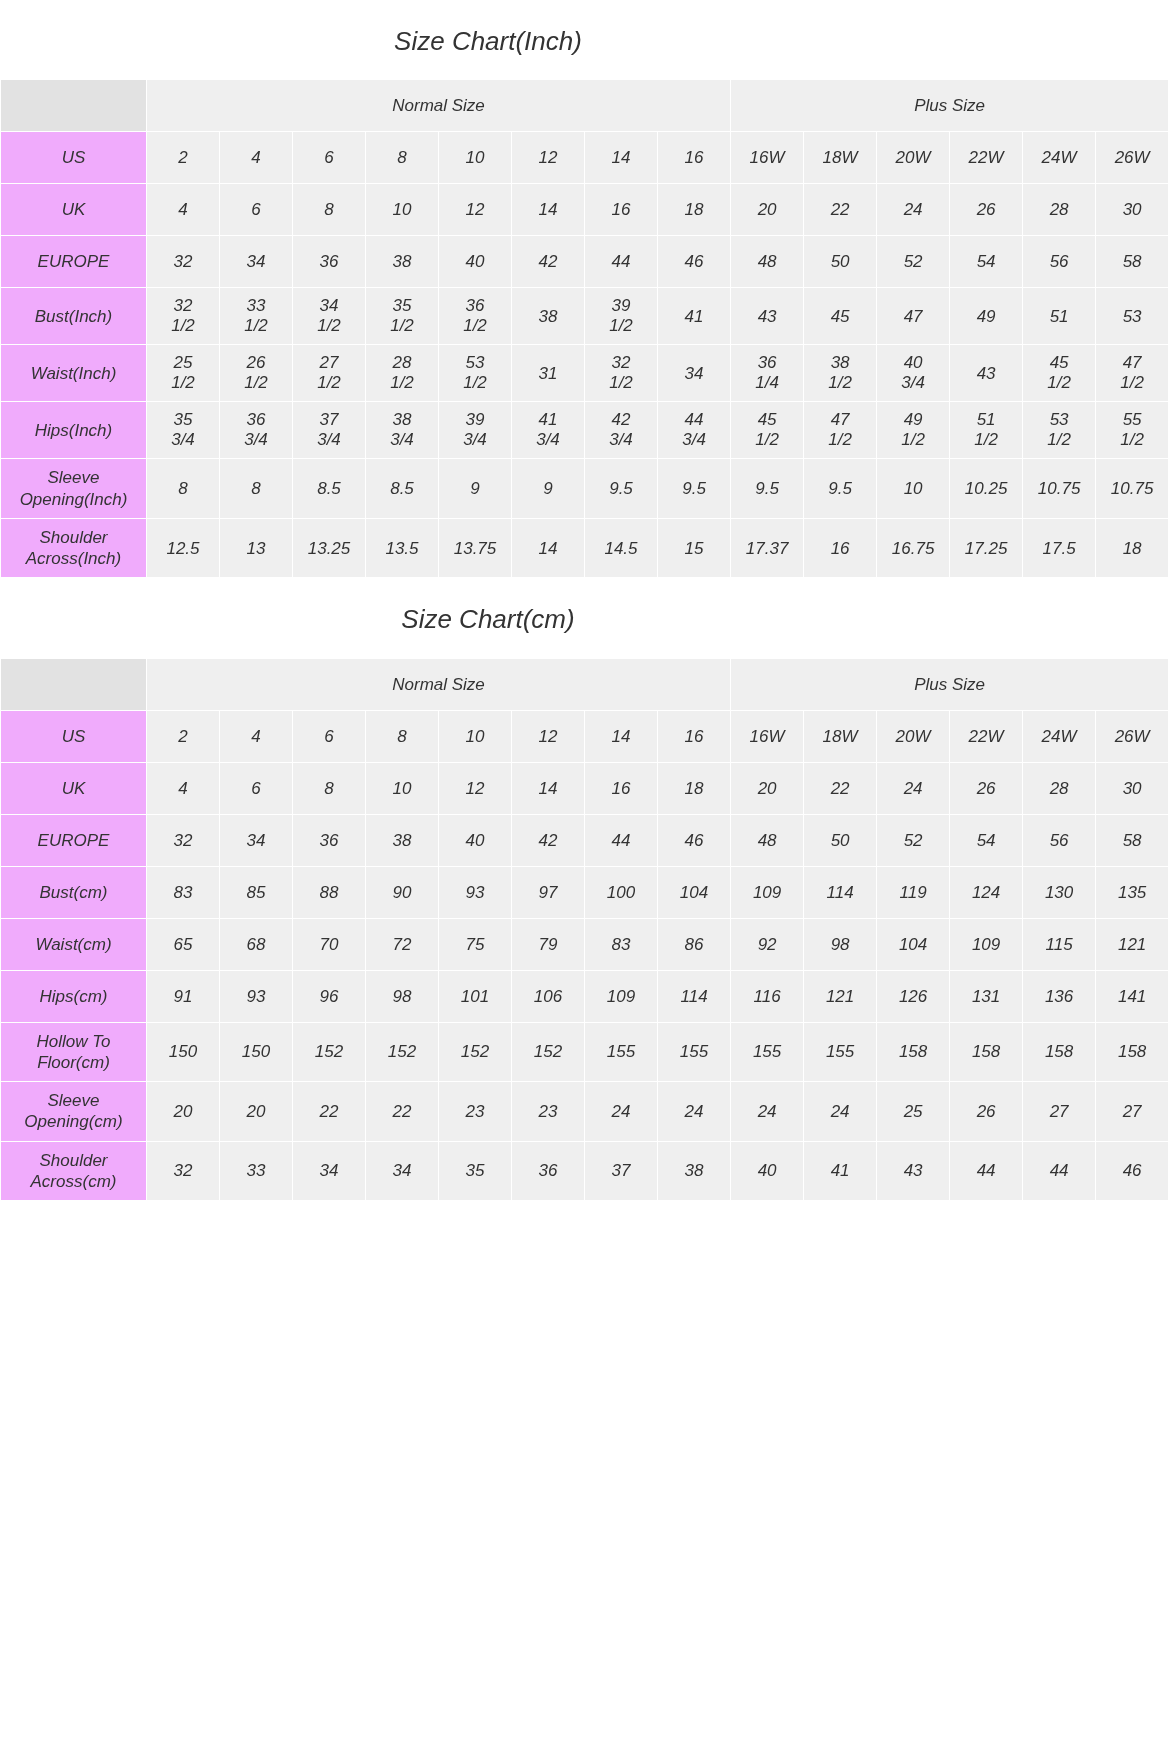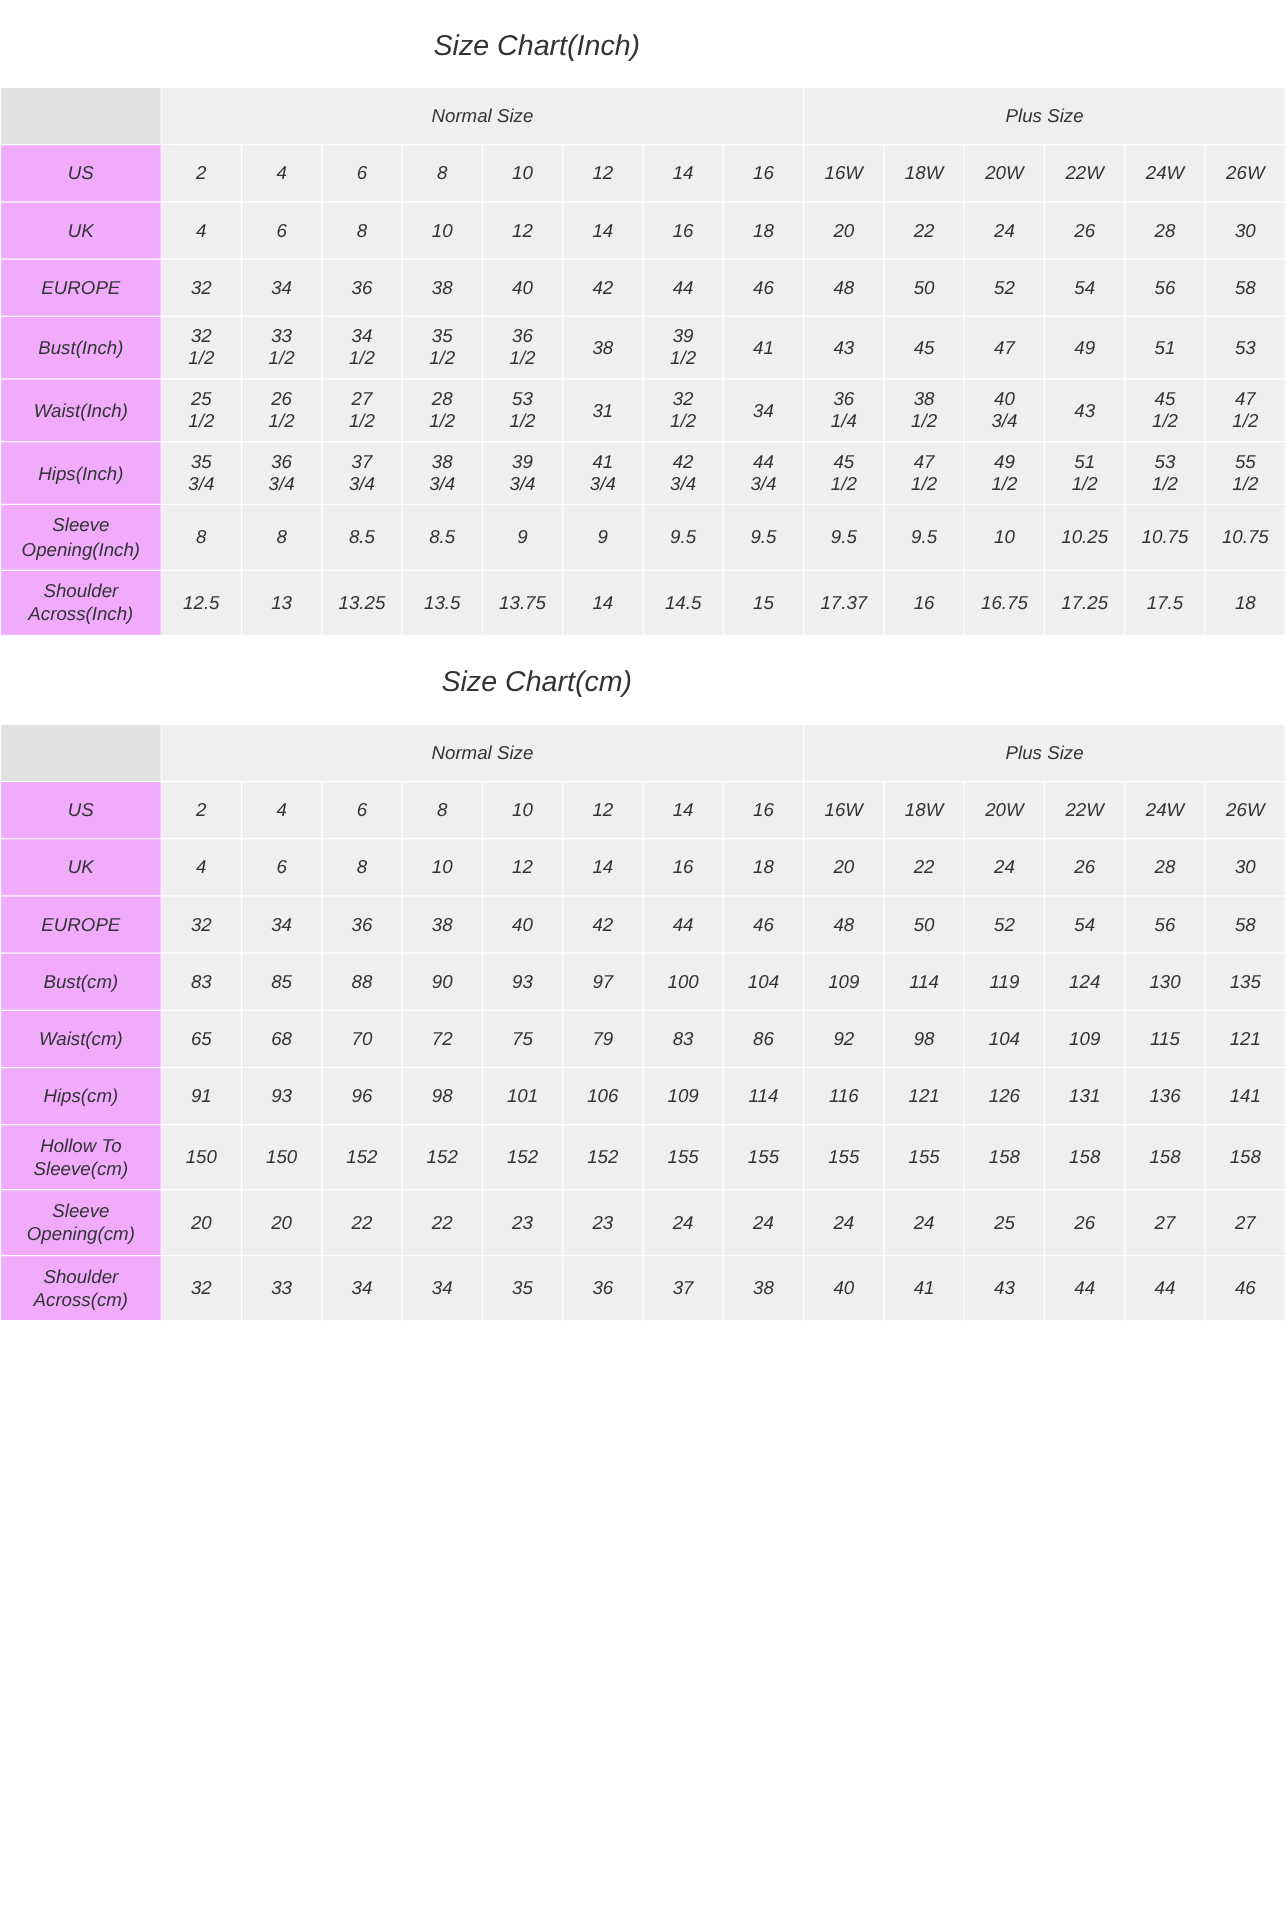--- a/index.html
+++ b/index.html
@@ -431,21 +431,21 @@
             <td class="cell">109</td>
             <td class="cell">114</td>
             <td class="cell">116</td>
             <td class="cell">121</td>
             <td class="cell">126</td>
             <td class="cell">131</td>
             <td class="cell">136</td>
             <td class="cell">141</td>
           </tr>
           <tr>
-            <td class="head-label">Hollow To Sleeve(cm)</td>
+            <td class="head-label">Hollow To Floor(cm)</td>
             <td class="cell">150</td>
             <td class="cell">150</td>
             <td class="cell">152</td>
             <td class="cell">152</td>
             <td class="cell">152</td>
             <td class="cell">152</td>
             <td class="cell">155</td>
             <td class="cell">155</td>
             <td class="cell">155</td>
             <td class="cell">155</td>

